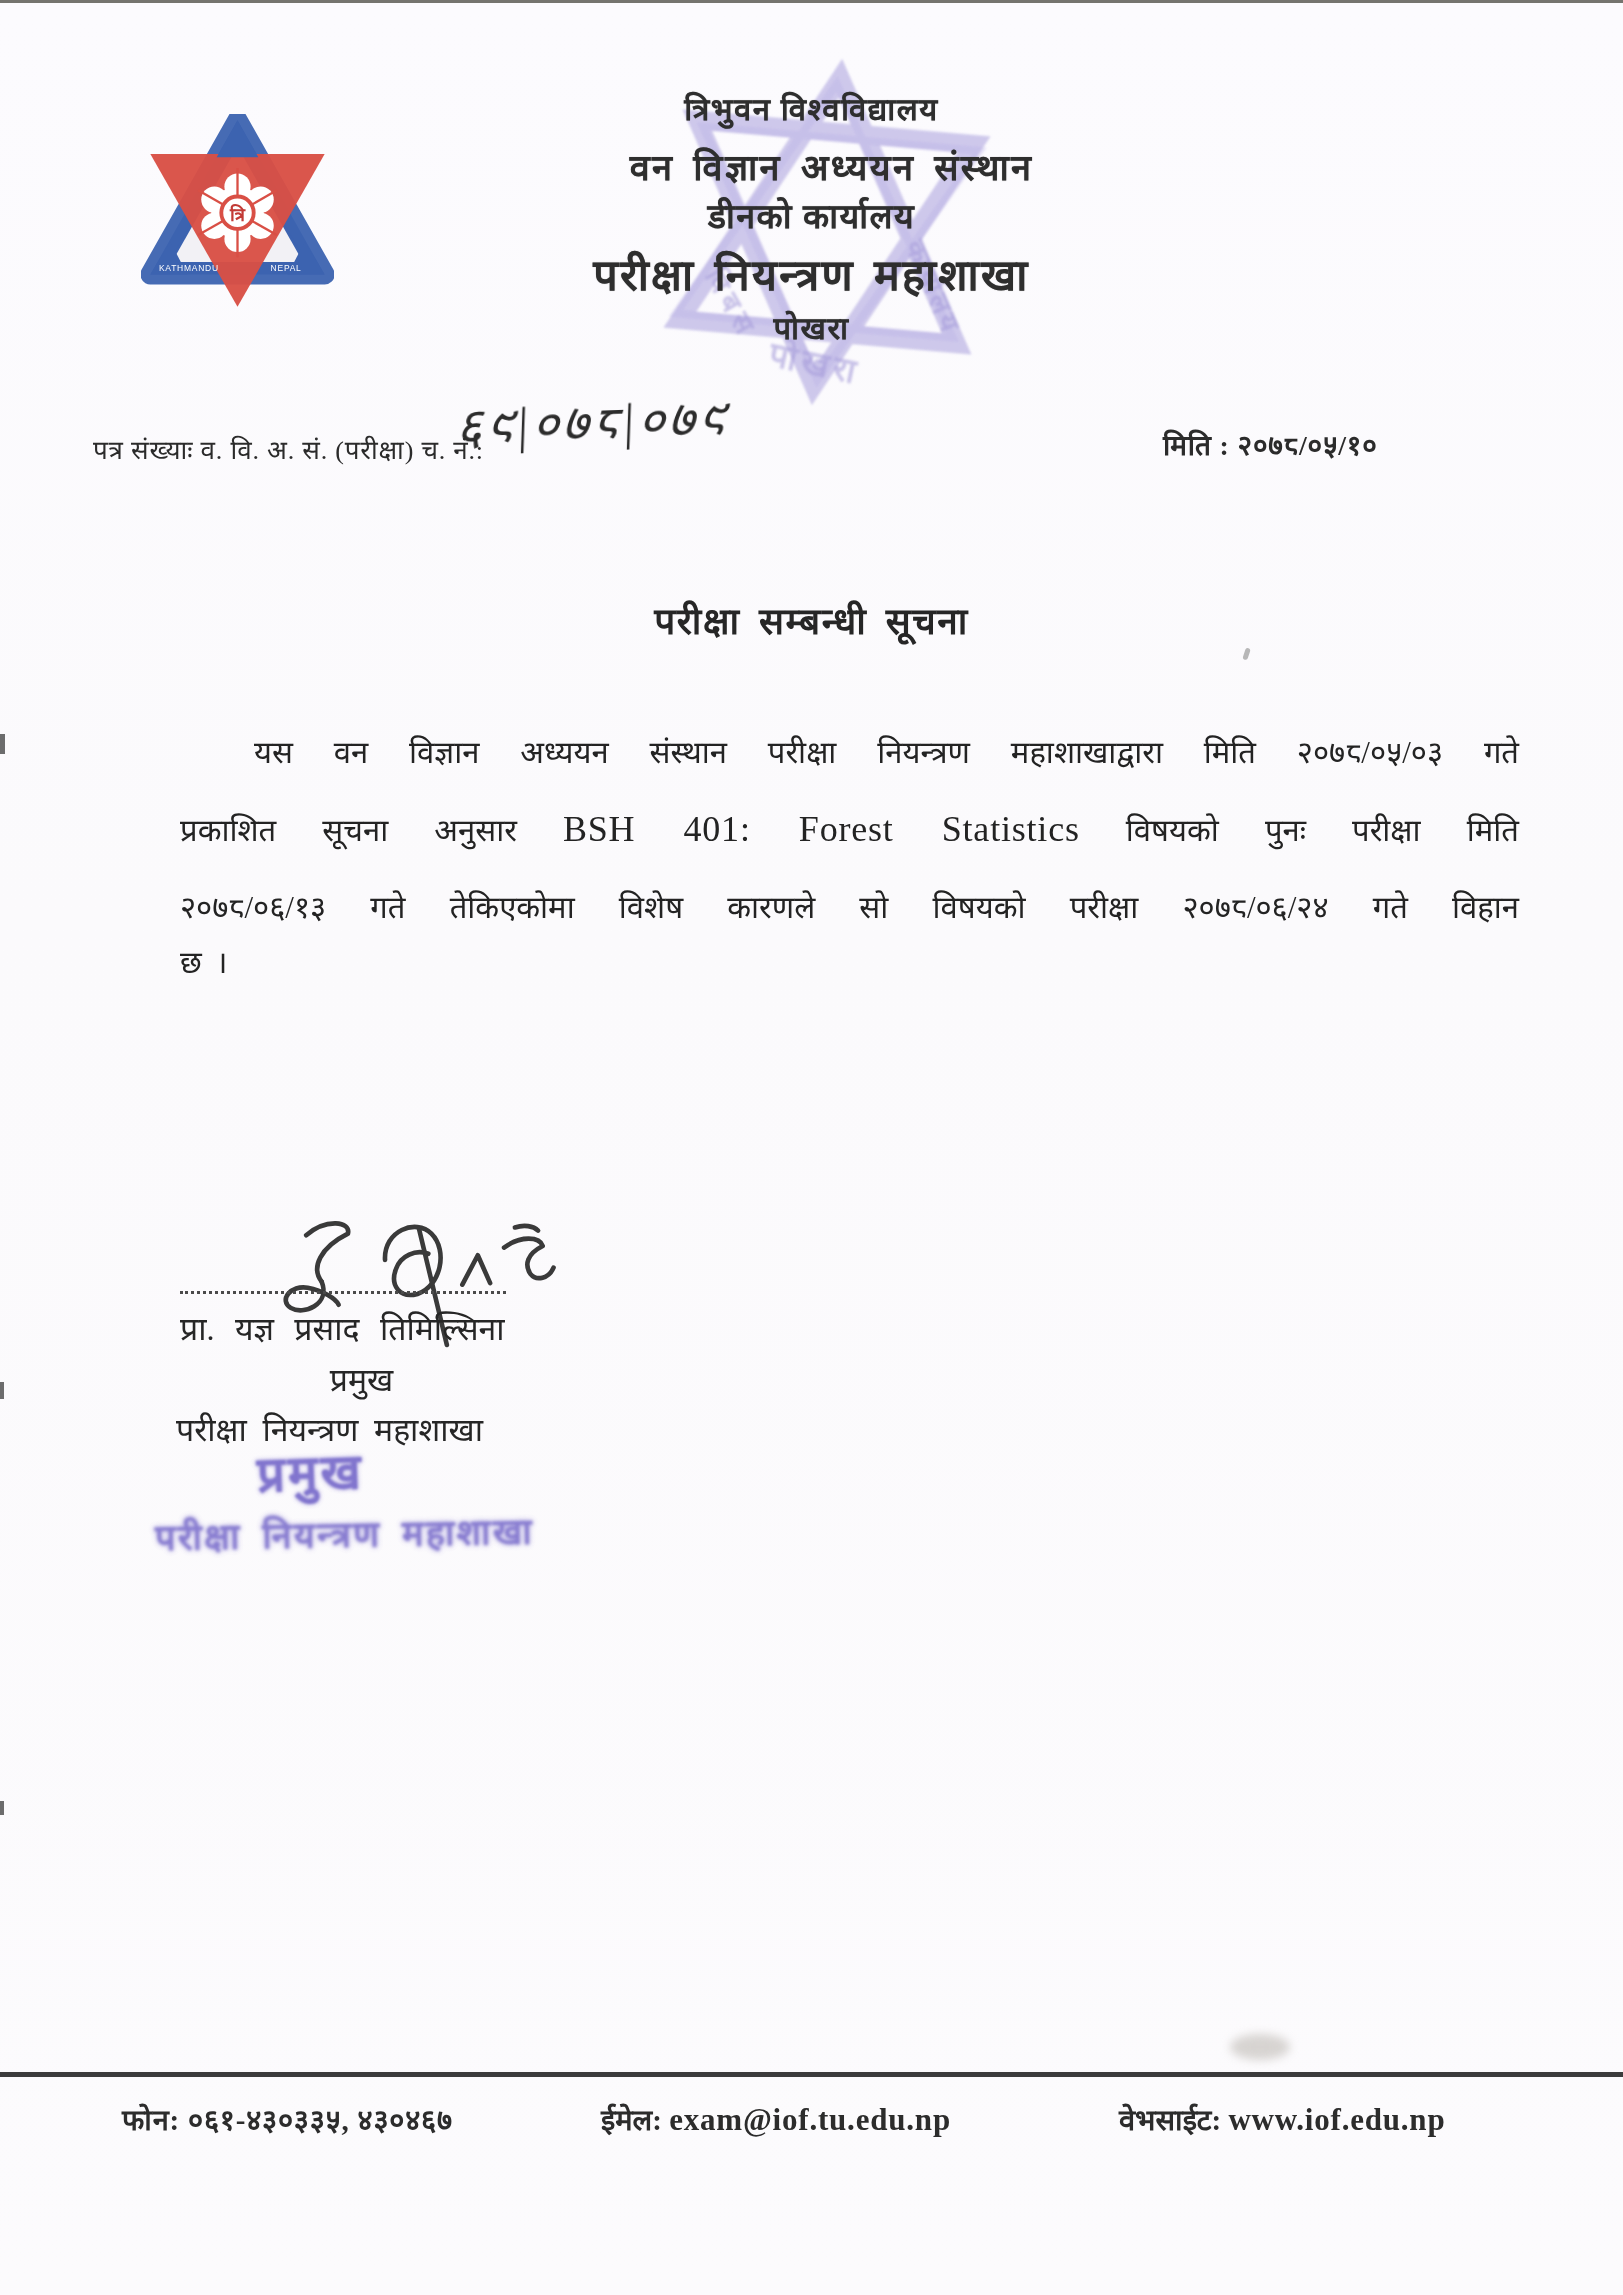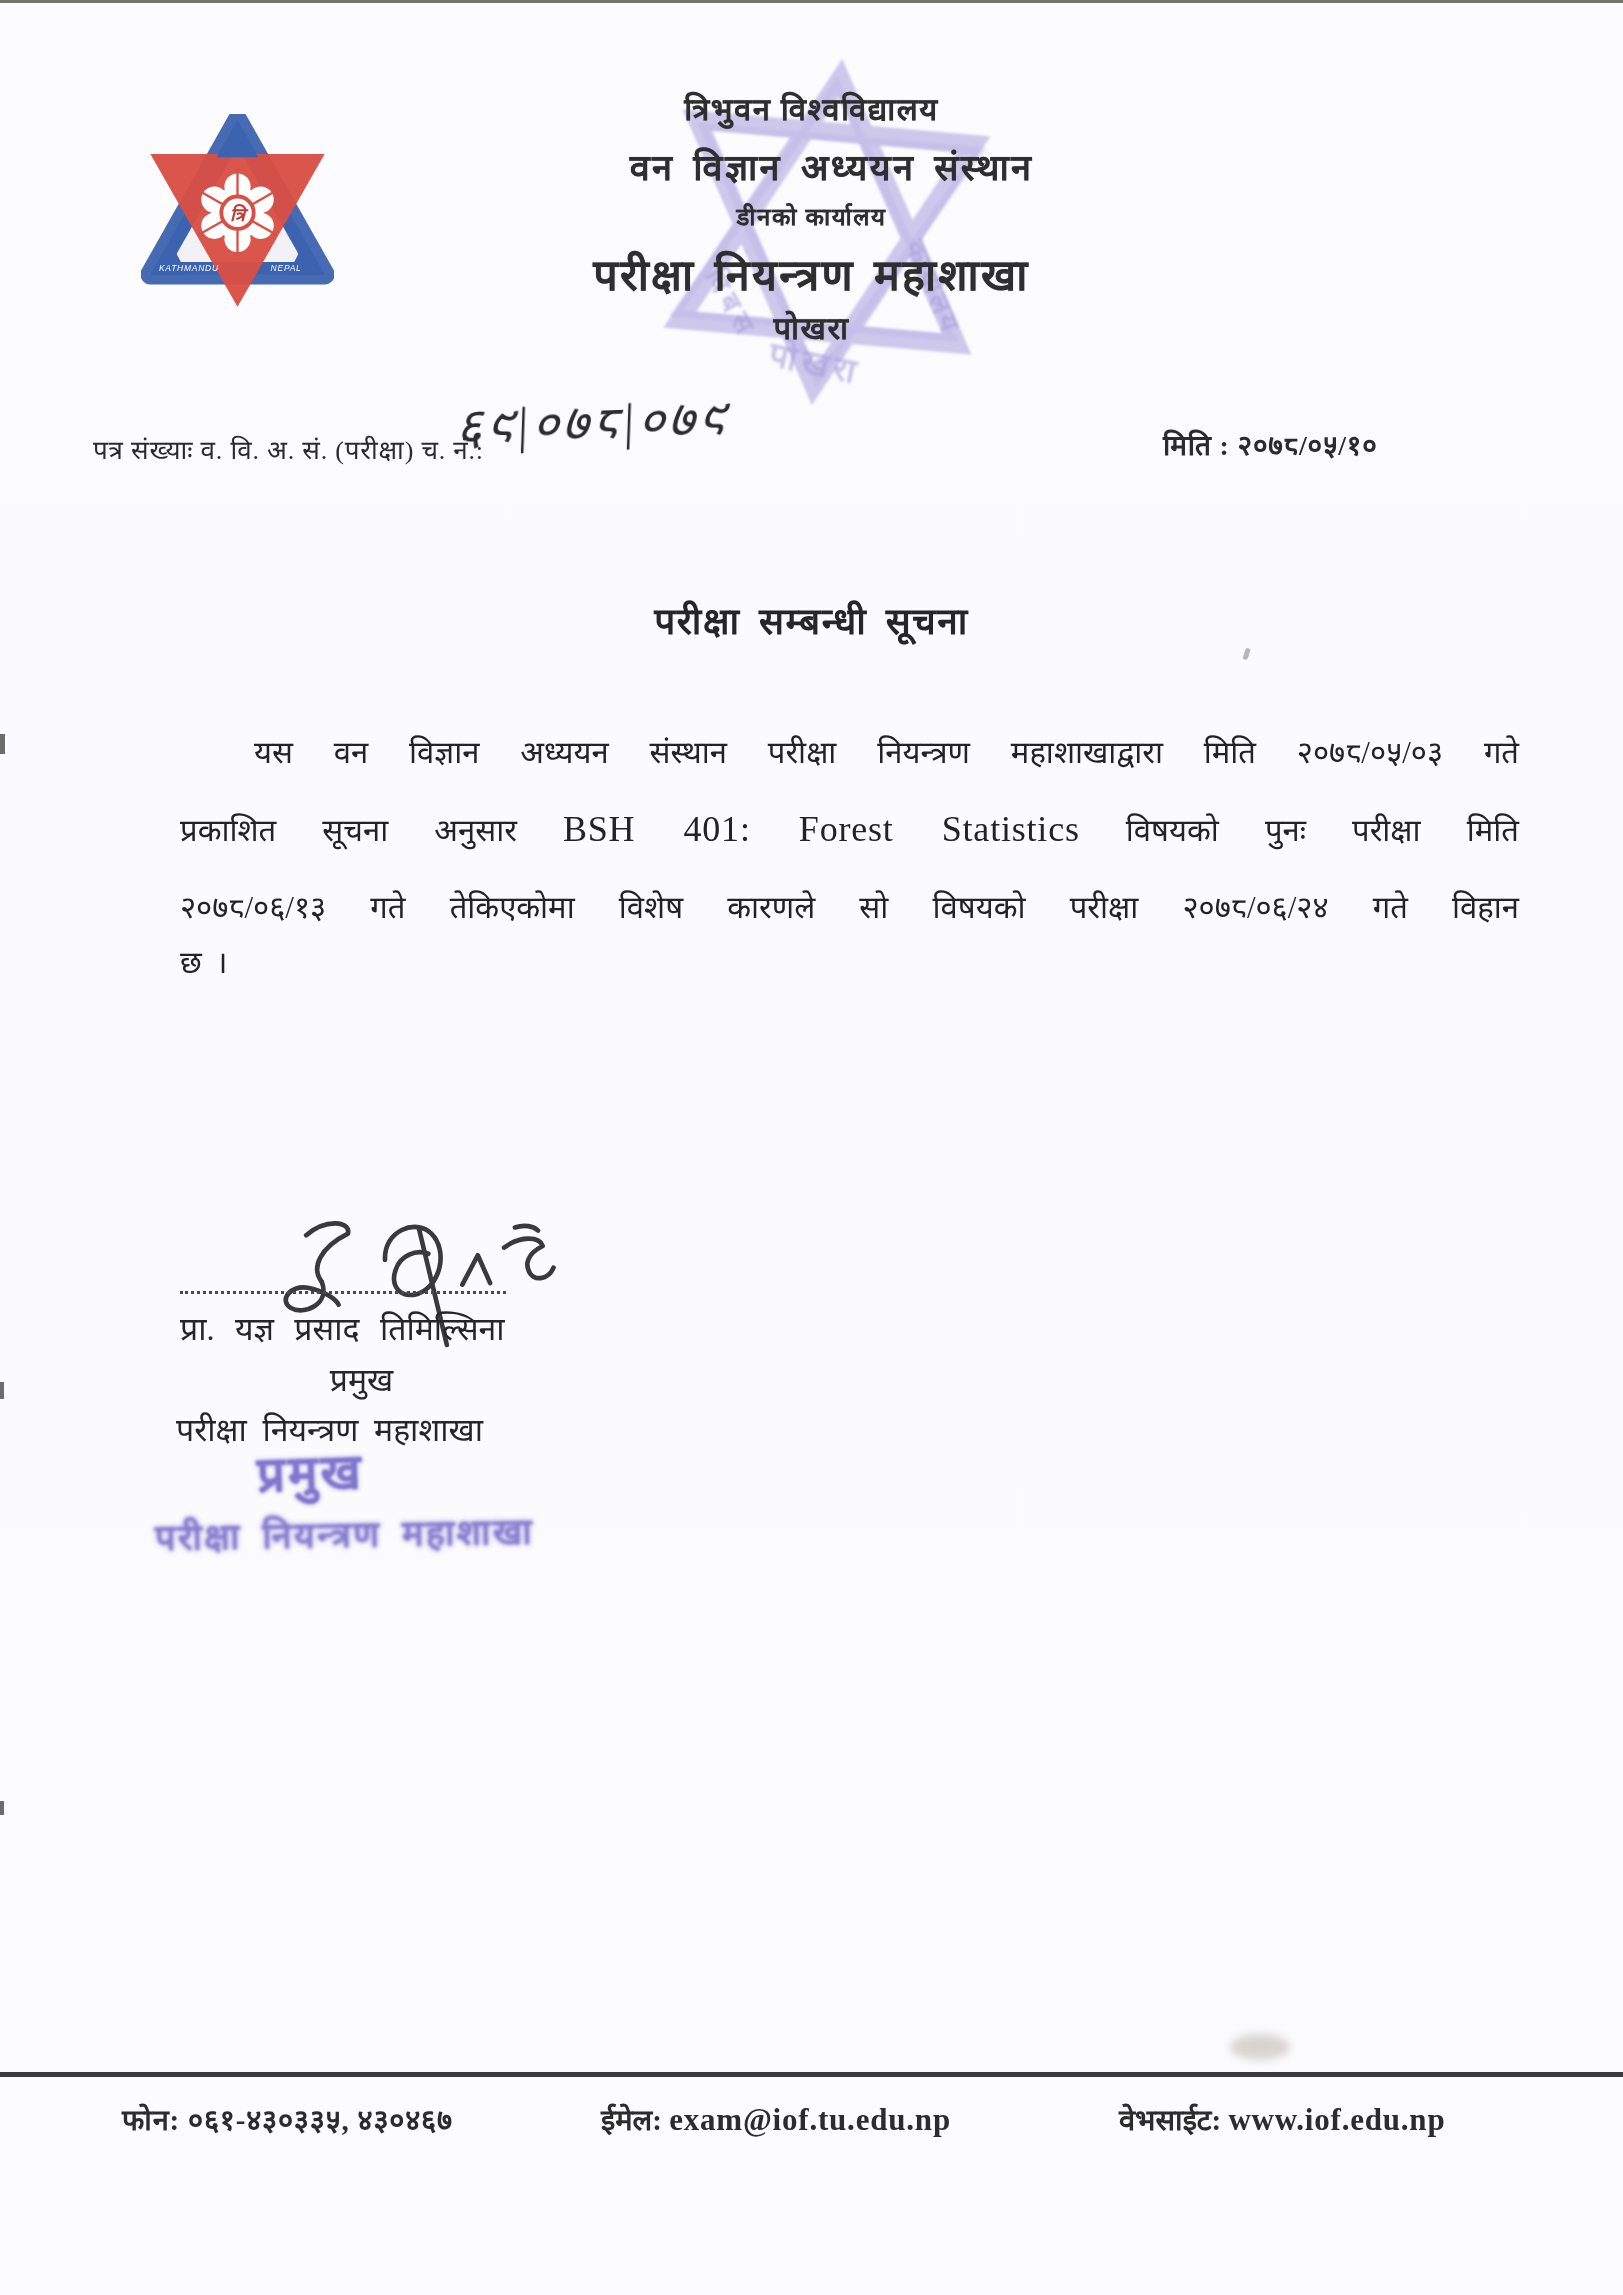--- a/index.html
+++ b/index.html
@@ -19,30 +19,30 @@
   }
   
   .top-edge-line { position:absolute; left:0; top:0; width:1623px; height:3.1px; background:#5d5c55; opacity:.85; }
   .edge-nub { position:absolute; left:0; background:#2f2f2f; opacity:.7; }
   .nub1 { top:734px; width:4.6px; height:20px; }
   .nub2 { top:1382px; width:3.9px; height:17px; }
   .nub3 { top:1801px; width:3.9px; height:14px; }
   .title-speck { position:absolute; left:1244px; top:648px; width:5.4px; height:12.4px; background:#9a9a9a; border-radius:3.1px; transform:rotate(18deg); opacity:.7; }
   .pre-rule-smudge { position:absolute; left:1230px; top:2034px; width:60px; height:26px; background:#b9b4ae; border-radius:50%; filter:blur(4.6px); opacity:.55; }
   
-  .logo { position:absolute; left:141px; top:114px; width:193px; height:199px;font-style:italic; }
+  .logo { position:absolute; left:141px; top:114px; width:193px; height:199px; }
   
   .hdr-stamp { position:absolute; left:634px; top:54px; width:386px; height:356px; transform:rotate(5deg); opacity:.62; }
   .hdr-stamp svg { filter: blur(1.2px); }
   
   .letterhead { position:absolute; left:0; right:0; top:0; text-align:center; font-weight:700; color:#2e2e2e; }
   .lh-line { position:absolute; left:0; right:0; text-shadow:0 0 0.8px rgba(45,45,45,.55);text-align:center; }
   .lh-university { top:87px; font-size:31px; letter-spacing:1.5px; }
   .lh-institute  { top:142px; font-size:36px; letter-spacing:2.3px; word-spacing:7.7px;padding-left:40px; }
-  .lh-office     { top:199px; font-size:24px; letter-spacing:1.5px; }
+  .lh-office     { top:192px; font-size:34px; letter-spacing:1.5px; }
   .lh-division   { top:244px; font-size:43px; letter-spacing:2.3px; word-spacing:6.2px; }
   .lh-location   { top:306px; font-size:31px; letter-spacing:1.5px; }
   
   .ref-label { position:absolute; left:93px; top:431px; font-size:26px; font-weight:400; letter-spacing:0.8px; }
   .ref-value { position:absolute; left:456px; top:385px; font-size:51px; font-weight:400; color:#2c2c2c;
                transform:rotate(-2deg) skewX(-4deg); letter-spacing:3.1px; font-style:italic; }
   .ref-date  { position:absolute; left:1163px; top:425px; font-size:28px; font-weight:700; letter-spacing:0.8px; }
   
   .notice-title { position:absolute; left:0; right:0; top:594px; text-align:center; font-size:37px; font-weight:600; letter-spacing:1.5px; word-spacing:7.7px; color:#262626; }
   

